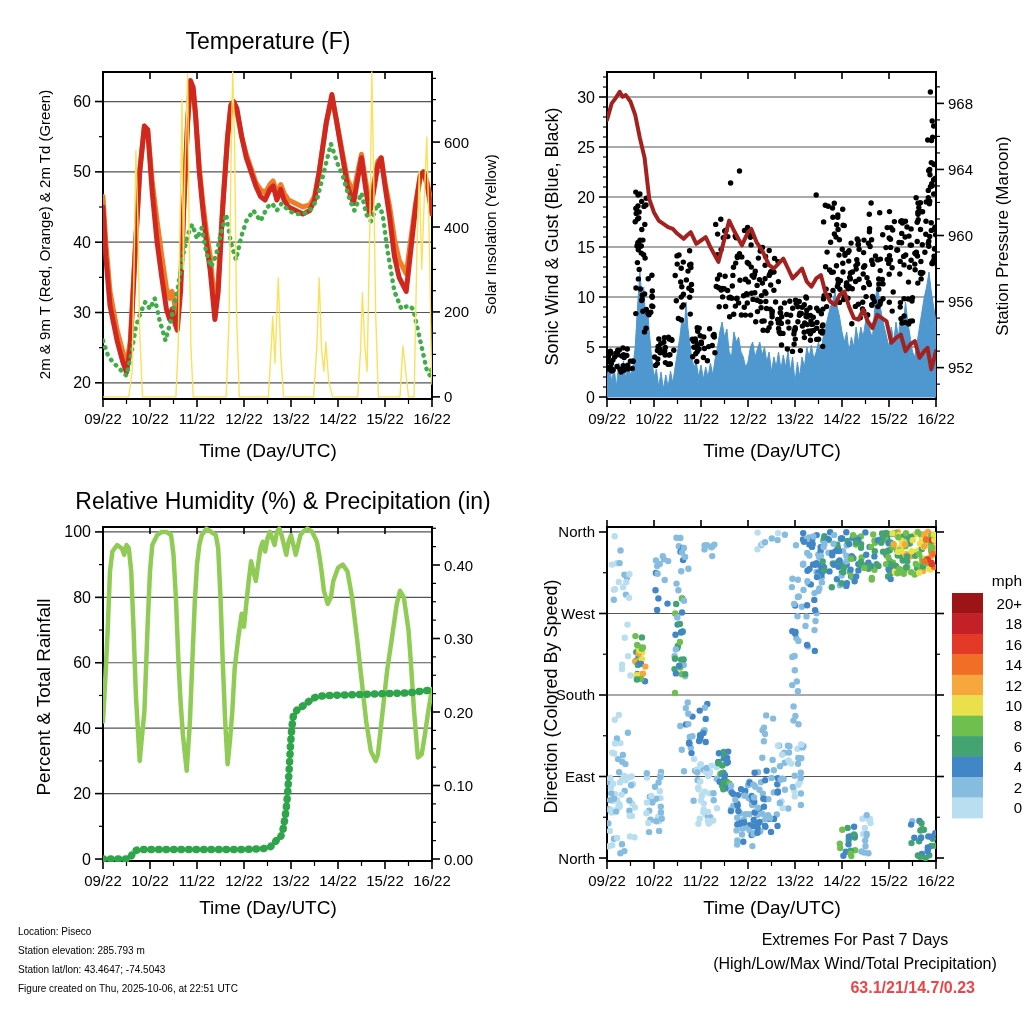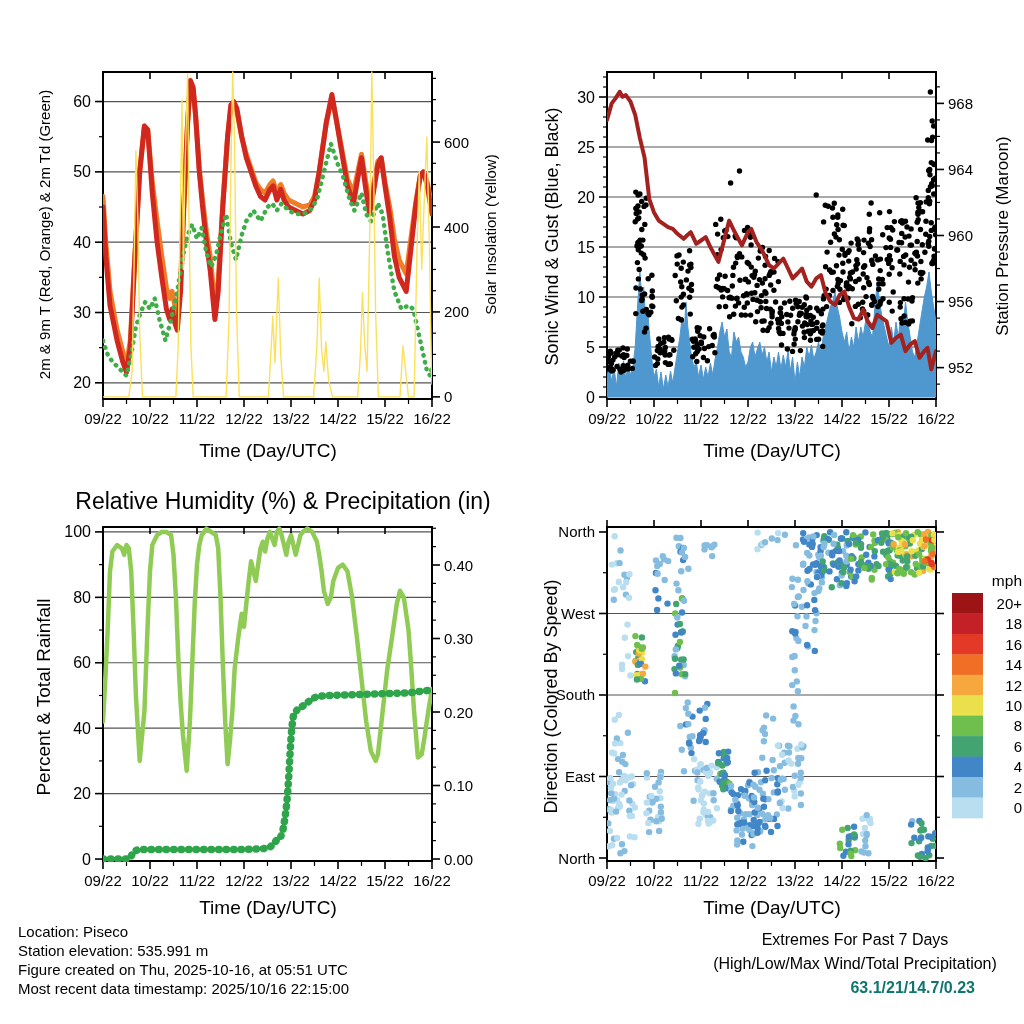--- a/index.html
+++ b/index.html
@@ -18,25 +18,25 @@
   .x-tr{left:607px;top:440px;width:330px;}
   .x-bl{left:103px;top:897px;width:330px;}
   .x-br{left:607px;top:897px;width:330px;}
   .vlab{width:360px;text-align:center;transform:rotate(-90deg);}
   .v-tll{font-size:15px;left:-136px;top:226px;}
   .v-tlr{font-size:15px;left:310px;top:226px;}
   .v-trl{font-size:18px;left:372px;top:226px;}
   .v-trr{font-size:17px;left:823px;top:226px;}
   .v-bll{font-size:19px;left:-136px;top:686px;}
   .v-brl{font-size:18px;left:371px;top:686px;}
-  .footer{left:18px;top:922px;font-size:15px;line-height:19px;}
+  .footer{left:18px;top:922px;font-size:10px;line-height:19px;}
   .ext1{left:640px;top:931px;width:430px;font-size:16px;text-align:center;}
   .ext2{left:640px;top:955px;width:430px;font-size:16px;text-align:center;}
   .ext3{left:640px;top:979px;width:335px;font-size:16px;text-align:right;
-        font-weight:bold;color:#0f766e;}
+        font-weight:bold;color:#ef4444;}
 </style>
 </head>
 <body>
 
 <div id="fig-wrap">
   <svg id="plot" width="1024" height="1024" viewBox="0 0 1024 1024">
       <g>
         <g>
           <line x1="103" x2="432" y1="382.8258064516129" y2="382.8258064516129" stroke="#555" stroke-width="1.2"></line>
           <line x1="103" x2="432" y1="312.5032258064516" y2="312.5032258064516" stroke="#555" stroke-width="1.2"></line>
@@ -1847,37 +1847,38 @@
         <text x="1022" y="751.9" text-anchor="end" font-size="15">6</text>
         <rect x="952" y="756.6" width="31" height="20.849999999999998" fill="#4186c6"></rect>
         <text x="1022" y="772.3" text-anchor="end" font-size="15">4</text>
         <rect x="952" y="777.0" width="31" height="20.849999999999998" fill="#86bce0"></rect>
         <text x="1022" y="792.8" text-anchor="end" font-size="15">2</text>
         <rect x="952" y="797.5" width="31" height="20.849999999999998" fill="#b9def0"></rect>
         <text x="1022" y="813.2" text-anchor="end" font-size="15">0</text>
       </g>
     </svg>
 
+  <div class="ovl chart-title t-tl">Temperature (F)</div>
   <div class="ovl chart-title t-bl">Relative Humidity (%) &amp; Precipitation (in)</div>
 
   <div class="ovl xlab x-tl">Time (Day/UTC)</div>
   <div class="ovl xlab x-tr">Time (Day/UTC)</div>
   <div class="ovl xlab x-bl">Time (Day/UTC)</div>
   <div class="ovl xlab x-br">Time (Day/UTC)</div>
 
   <div class="ovl vlab v-tll">2m &amp; 9m T (Red, Orange) &amp; 2m Td (Green)</div>
   <div class="ovl vlab v-tlr">Solar Insolation (Yellow)</div>
   <div class="ovl vlab v-trl">Sonic Wind &amp; Gust (Blue, Black)</div>
   <div class="ovl vlab v-trr">Station Pressure (Maroon)</div>
   <div class="ovl vlab v-bll">Percent &amp; Total Rainfall</div>
   <div class="ovl vlab v-brl">Direction (Colored By Speed)</div>
 
   <div class="ovl footer">
     <div>Location: Piseco</div>
-    <div>Station elevation: 535.991 m</div>
-    <div>Figure created on Thu, 2025-10-16, at 05:51 UTC</div>
-    <div>Most recent data timestamp: 2025/10/16 22:15:00</div>
+    <div>Station elevation: 285.793 m</div>
+    <div>Station lat/lon: 43.4647; -74.5043</div>
+    <div>Figure created on Thu, 2025-10-06, at 22:51 UTC</div>
   </div>
 
   <div class="ovl ext1">Extremes For Past 7 Days</div>
   <div class="ovl ext2">(High/Low/Max Wind/Total Precipitation)</div>
   <div class="ovl ext3">63.1/21/14.7/0.23</div>
 </div>
 
 </body></html>

